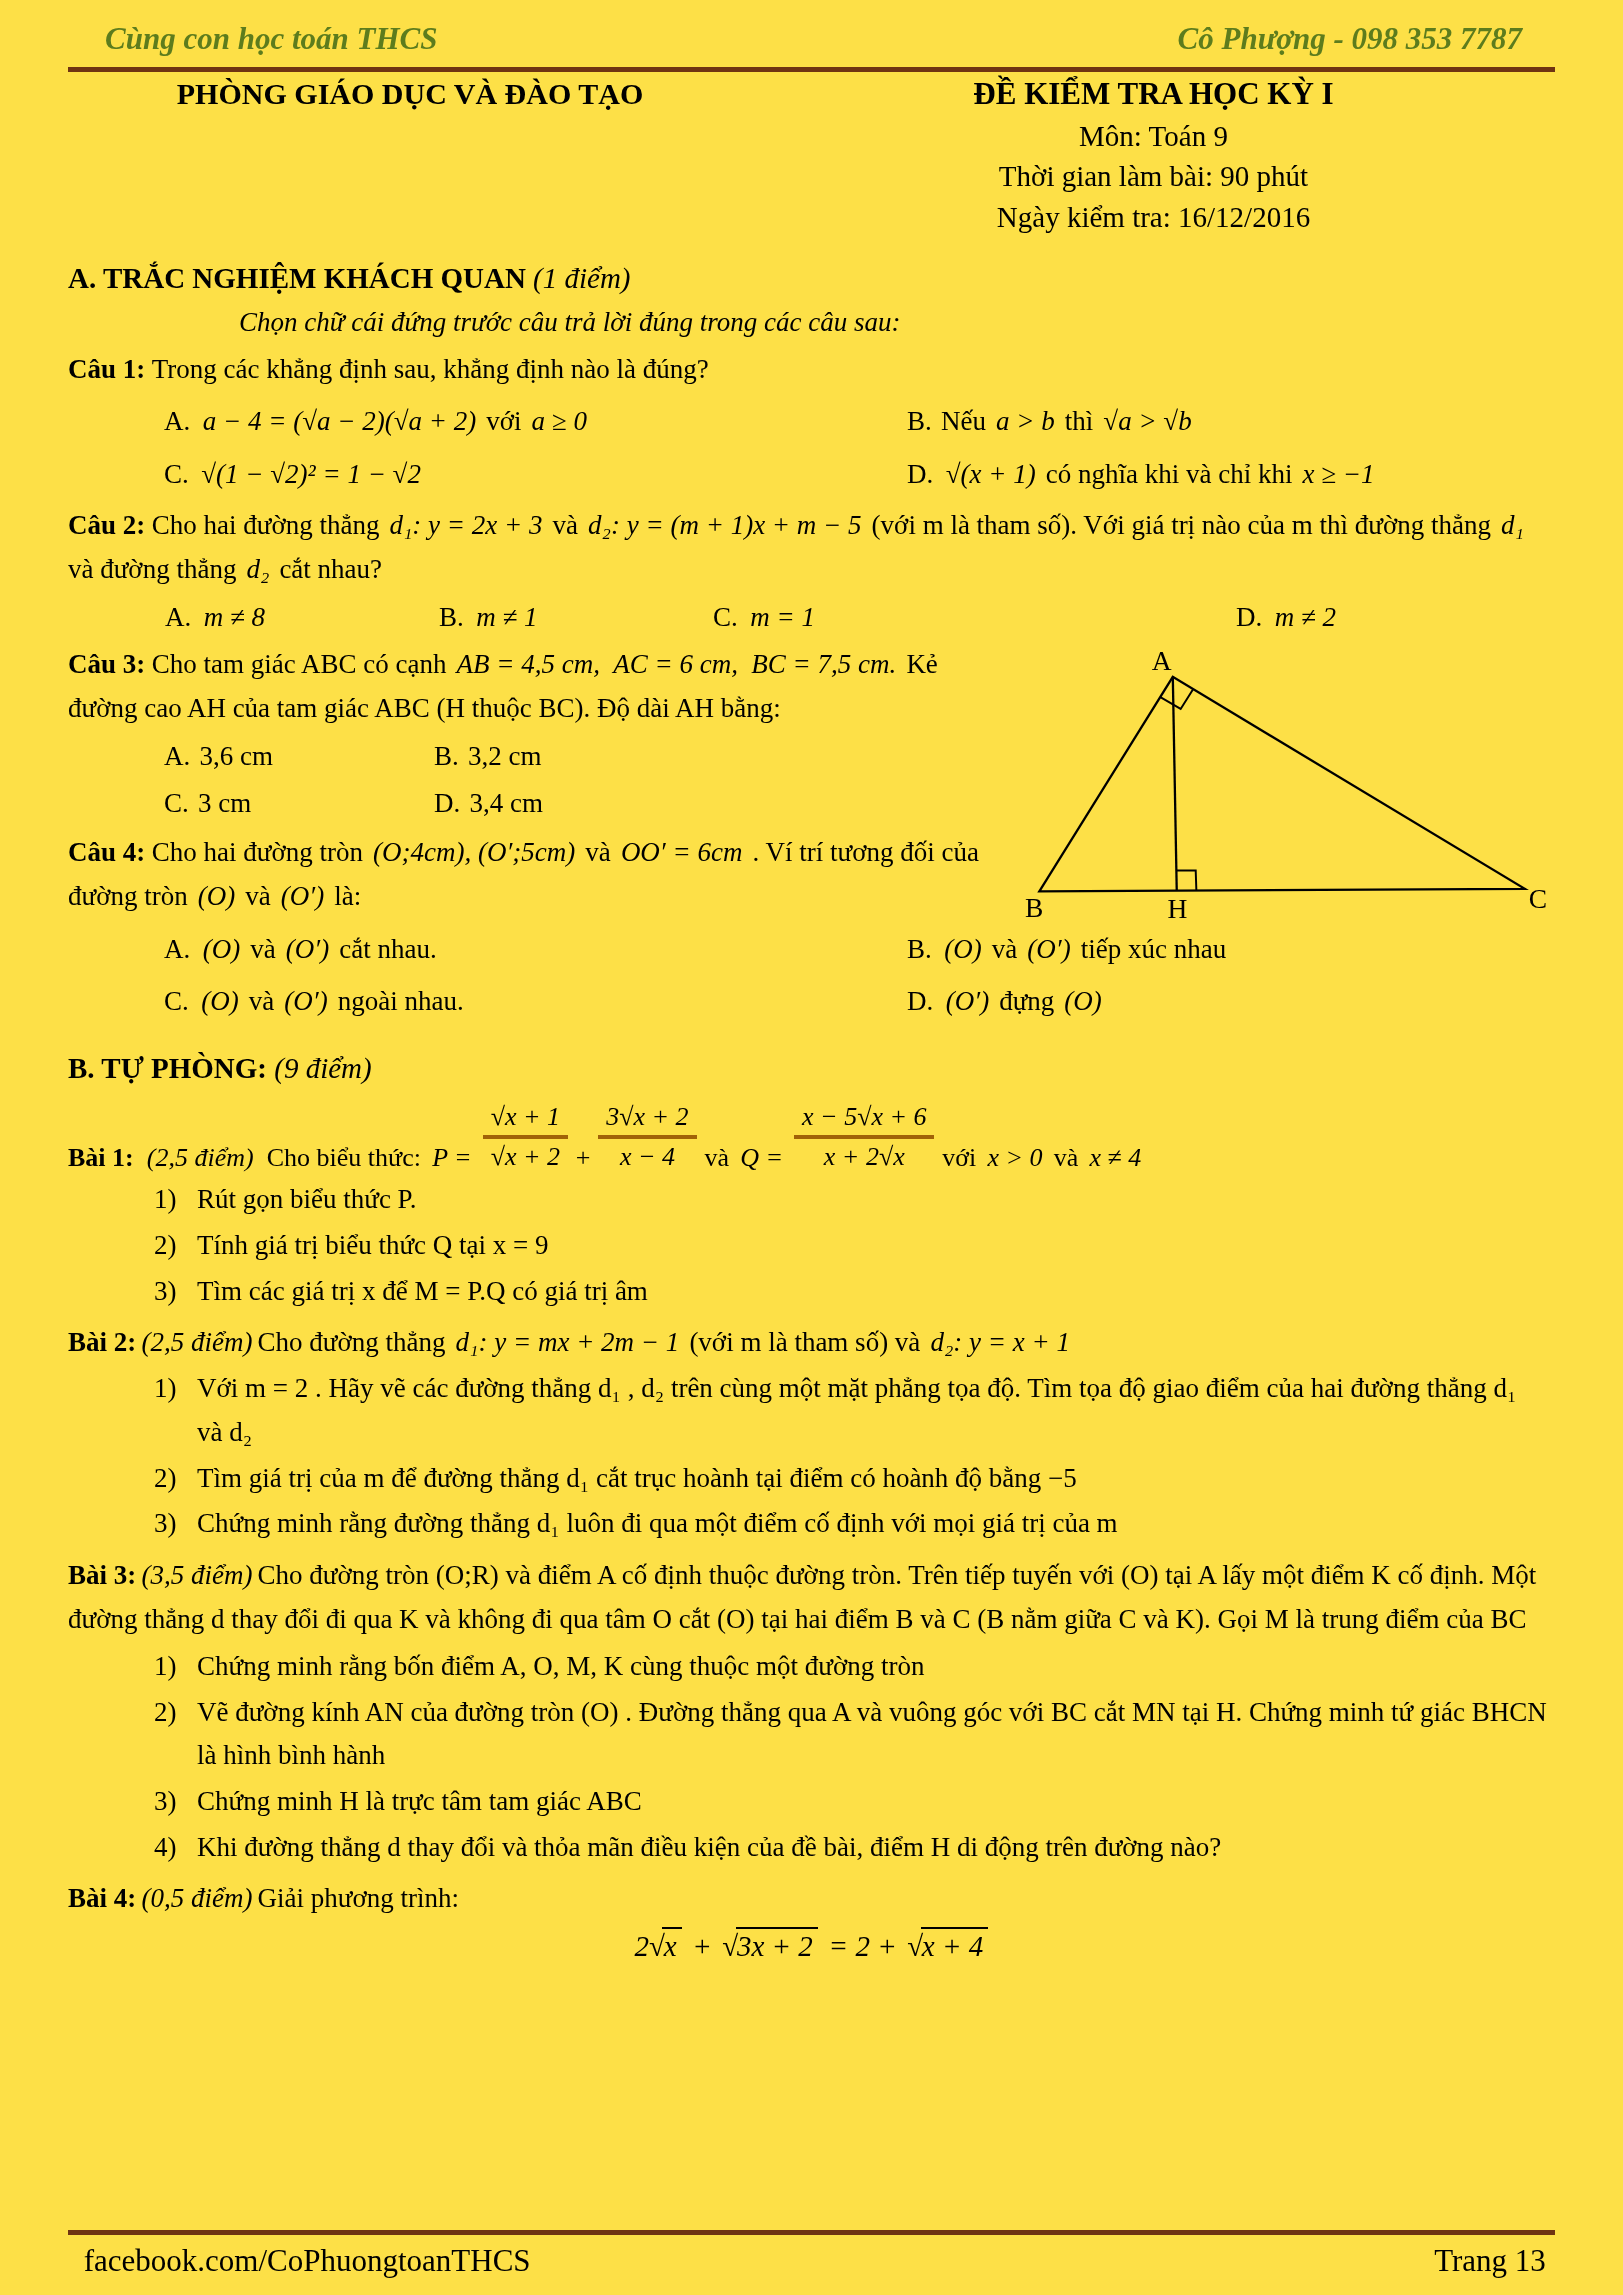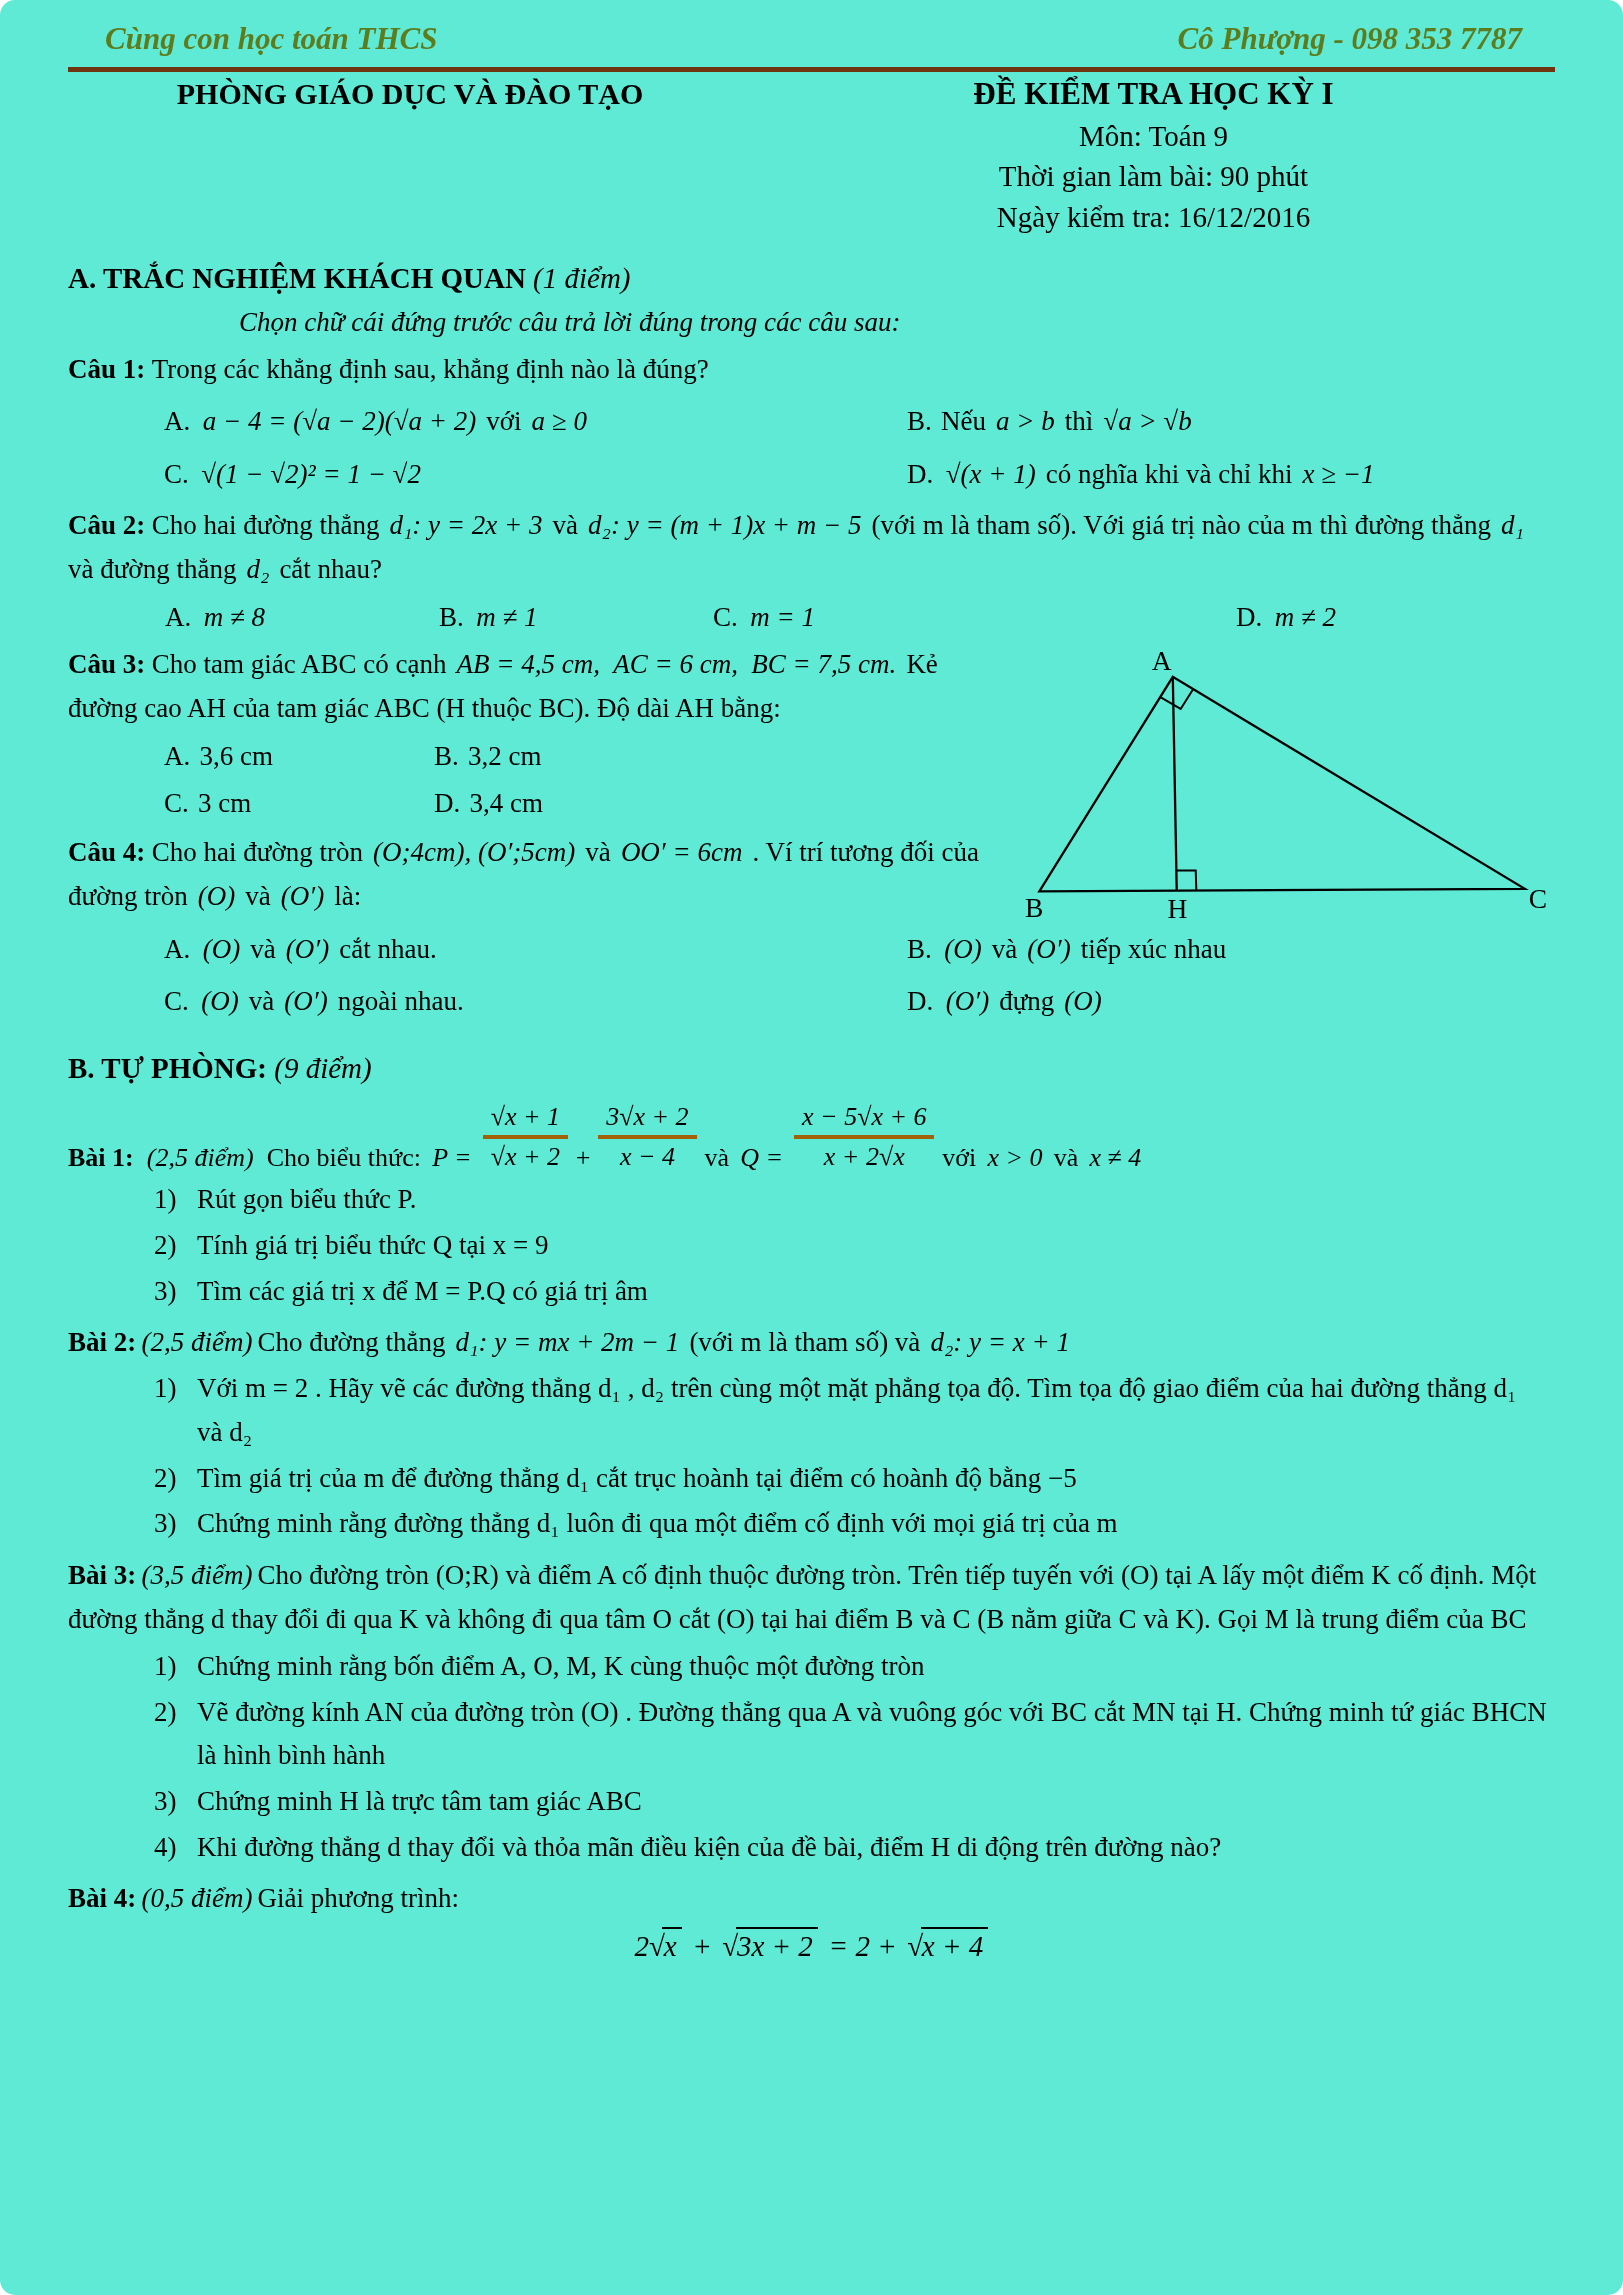--- a/index.html
+++ b/index.html
@@ -1,20 +1,20 @@
 <!DOCTYPE html>
 <html lang="vi" style="--header_text: #5d7c1d; --rule: #6f3412;font-size:10.5px"><head>
 <meta charset="utf-8">
 <style>
   * { margin:0; padding:0; box-sizing:border-box; }
   html,body { background:#ffffff; }
   .page {
-    width:1623px; height:2295px; background:#5eead4; position:relative;
+    width:1623px; height:2295px; background:#fde047; position:relative;
     font-family:"Liberation Serif", serif; color:#000;
-    font-size:27px; padding:17px 68px 0 68px; overflow:hidden;border-radius:15px;
+    font-size:27px; padding:17px 68px 0 68px; overflow:hidden;
   }
   
   .hdr {
     display:flex; justify-content:space-between; align-items:baseline;
     font-weight:bold; font-style:italic; font-size:31px;
     color:var(--header_text, #5d7c1d);
     padding:3.9px 33px 10.5px 37px;
     border-bottom:5.2px solid var(--rule, #6f3412);
   }
   .ftr {
@@ -263,15 +263,19 @@
       <span class="itext">Khi đường thẳng d thay đổi và thỏa mãn điều kiện của đề bài, điểm H di động trên đường nào?</span>
     </div>
 
   <p class="bai">
     <span class="bl">Bài 4:</span><span class="bp">(0,5 điểm)</span><span>Giải phương trình:</span>
   </p>
   <div class="eq">
     <span>2</span><span class="rs">√</span><span class="rb">x</span><span class="op">+</span><span class="rs">√</span><span class="rb">3x + 2</span><span class="op">= 2 +</span><span class="rs">√</span><span class="rb">x + 4</span>
   </div>
 
+  <div class="ftr">
+    <span>facebook.com/CoPhuongtoanTHCS</span>
+    <span>Trang 13</span>
+  </div>
 
 </div>
 
 
 </body></html>

